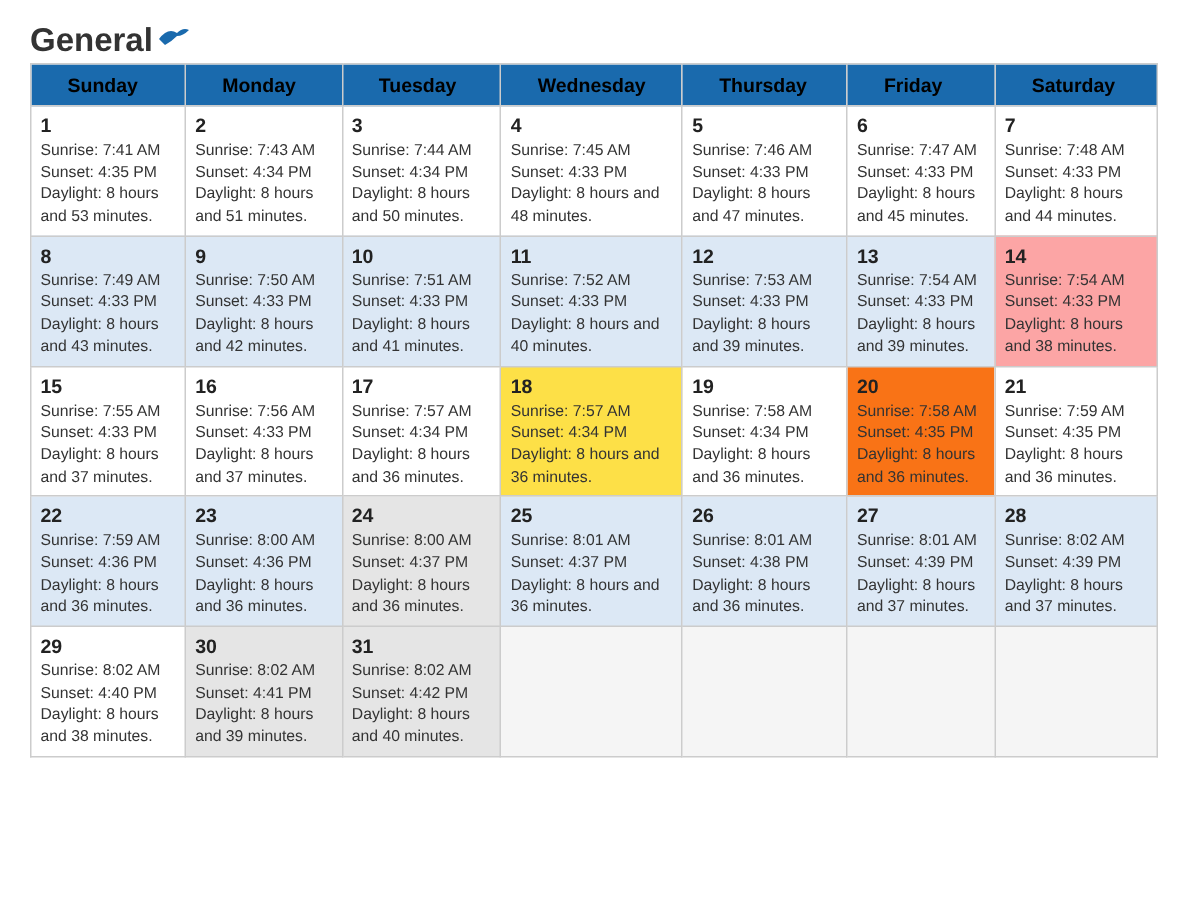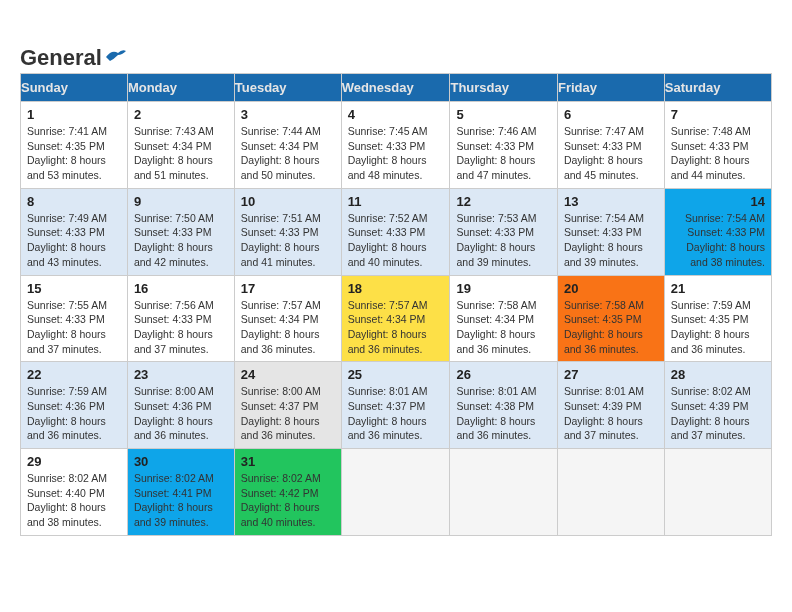--- a/index.html
+++ b/index.html
@@ -14,21 +14,20 @@
       display: flex;
       align-items: flex-start;
       justify-content: space-between;
       margin-bottom: 8px;
     }
     .logo {
       display: flex;
       flex-direction: column;
       align-items: flex-start;
       line-height: 1;
-      margin-top: 31px;
     }
     .title-area {
       text-align: right;
     }
     .month-title {
       font-size: 32px;
       font-weight: bold;
       color: #333;
     }
     .location-title {
@@ -36,23 +35,23 @@
       color: #555;
       margin-top: 2px;
     }
     .calendar {
       width: 100%;
       border-collapse: collapse;
       font-size: 11px;
     }
     .calendar th {
       background-color: #1a6aad;
-      color: #e5e5e5;
+      color: #000000;
       text-align: left;
-      padding: 6px 0;
+      padding: 6px 24px;
       font-size: 13px;
       font-weight: bold;
       border: 1px solid #ccc;
     }
     .calendar td {
       vertical-align: top;
       border: 1px solid #ccc;
       padding: 5px 6px;
       width: 113px;
       min-height: 80px;
@@ -124,21 +123,21 @@
         <td style="background: rgb(255, 255, 255);"><span class="day-num">6</span><span class="cell-text">Sunrise: 7:47 AM<br>Sunset: 4:33 PM<br>Daylight: 8 hours and 45 minutes.</span></td>
         <td style="background: rgb(255, 255, 255);"><span class="day-num">7</span><span class="cell-text">Sunrise: 7:48 AM<br>Sunset: 4:33 PM<br>Daylight: 8 hours and 44 minutes.</span></td>
       </tr>
       <tr class="row-even">
         <td style="background: rgb(220, 232, 245);"><span class="day-num">8</span><span class="cell-text">Sunrise: 7:49 AM<br>Sunset: 4:33 PM<br>Daylight: 8 hours and 43 minutes.</span></td>
         <td style="background: rgb(220, 232, 245);"><span class="day-num">9</span><span class="cell-text">Sunrise: 7:50 AM<br>Sunset: 4:33 PM<br>Daylight: 8 hours and 42 minutes.</span></td>
         <td style="background: rgb(220, 232, 245);"><span class="day-num">10</span><span class="cell-text">Sunrise: 7:51 AM<br>Sunset: 4:33 PM<br>Daylight: 8 hours and 41 minutes.</span></td>
         <td style="background: rgb(220, 232, 245);"><span class="day-num">11</span><span class="cell-text">Sunrise: 7:52 AM<br>Sunset: 4:33 PM<br>Daylight: 8 hours and 40 minutes.</span></td>
         <td style="background: rgb(220, 232, 245);"><span class="day-num">12</span><span class="cell-text">Sunrise: 7:53 AM<br>Sunset: 4:33 PM<br>Daylight: 8 hours and 39 minutes.</span></td>
         <td style="background: rgb(220, 232, 245);"><span class="day-num">13</span><span class="cell-text">Sunrise: 7:54 AM<br>Sunset: 4:33 PM<br>Daylight: 8 hours and 39 minutes.</span></td>
-        <td style="background: #0ea5e9; text-align: right;"><span class="day-num">14</span><span class="cell-text">Sunrise: 7:54 AM<br>Sunset: 4:33 PM<br>Daylight: 8 hours and 38 minutes.</span></td>
+        <td style="background: #fca5a5;"><span class="day-num">14</span><span class="cell-text">Sunrise: 7:54 AM<br>Sunset: 4:33 PM<br>Daylight: 8 hours and 38 minutes.</span></td>
       </tr>
       <tr class="row-odd">
         <td style="background: rgb(255, 255, 255); margin-left: 20px;"><span class="day-num">15</span><span class="cell-text">Sunrise: 7:55 AM<br>Sunset: 4:33 PM<br>Daylight: 8 hours and 37 minutes.</span></td>
         <td style="background: rgb(255, 255, 255);"><span class="day-num">16</span><span class="cell-text">Sunrise: 7:56 AM<br>Sunset: 4:33 PM<br>Daylight: 8 hours and 37 minutes.</span></td>
         <td style="background: rgb(255, 255, 255);"><span class="day-num">17</span><span class="cell-text">Sunrise: 7:57 AM<br>Sunset: 4:34 PM<br>Daylight: 8 hours and 36 minutes.</span></td>
         <td style="background: #fde047;"><span class="day-num">18</span><span class="cell-text">Sunrise: 7:57 AM<br>Sunset: 4:34 PM<br>Daylight: 8 hours and 36 minutes.</span></td>
         <td style="background: rgb(255, 255, 255);"><span class="day-num">19</span><span class="cell-text">Sunrise: 7:58 AM<br>Sunset: 4:34 PM<br>Daylight: 8 hours and 36 minutes.</span></td>
         <td style="background: #f97316;"><span class="day-num">20</span><span class="cell-text">Sunrise: 7:58 AM<br>Sunset: 4:35 PM<br>Daylight: 8 hours and 36 minutes.</span></td>
         <td style="background: rgb(255, 255, 255);"><span class="day-num">21</span><span class="cell-text">Sunrise: 7:59 AM<br>Sunset: 4:35 PM<br>Daylight: 8 hours and 36 minutes.</span></td>
       </tr>
@@ -146,21 +145,21 @@
         <td style="background: rgb(220, 232, 245);"><span class="day-num">22</span><span class="cell-text">Sunrise: 7:59 AM<br>Sunset: 4:36 PM<br>Daylight: 8 hours and 36 minutes.</span></td>
         <td style="background: rgb(220, 232, 245);"><span class="day-num">23</span><span class="cell-text">Sunrise: 8:00 AM<br>Sunset: 4:36 PM<br>Daylight: 8 hours and 36 minutes.</span></td>
         <td style="background: #e5e5e5;"><span class="day-num">24</span><span class="cell-text">Sunrise: 8:00 AM<br>Sunset: 4:37 PM<br>Daylight: 8 hours and 36 minutes.</span></td>
         <td style="background: rgb(220, 232, 245);"><span class="day-num">25</span><span class="cell-text">Sunrise: 8:01 AM<br>Sunset: 4:37 PM<br>Daylight: 8 hours and 36 minutes.</span></td>
         <td style="background: rgb(220, 232, 245);"><span class="day-num">26</span><span class="cell-text">Sunrise: 8:01 AM<br>Sunset: 4:38 PM<br>Daylight: 8 hours and 36 minutes.</span></td>
         <td style="background: rgb(220, 232, 245);"><span class="day-num">27</span><span class="cell-text">Sunrise: 8:01 AM<br>Sunset: 4:39 PM<br>Daylight: 8 hours and 37 minutes.</span></td>
         <td style="background: rgb(220, 232, 245);"><span class="day-num">28</span><span class="cell-text">Sunrise: 8:02 AM<br>Sunset: 4:39 PM<br>Daylight: 8 hours and 37 minutes.</span></td>
       </tr>
       <tr class="row-odd">
         <td style="background: rgb(255, 255, 255);"><span class="day-num">29</span><span class="cell-text">Sunrise: 8:02 AM<br>Sunset: 4:40 PM<br>Daylight: 8 hours and 38 minutes.</span></td>
-        <td style="background: #0ea5e9;"><span class="day-num">30</span><span class="cell-text">Sunrise: 8:02 AM<br>Sunset: 4:41 PM<br>Daylight: 8 hours and 39 minutes.</span></td>
-        <td style="background: #22c55e;"><span class="day-num">31</span><span class="cell-text">Sunrise: 8:02 AM<br>Sunset: 4:42 PM<br>Daylight: 8 hours and 40 minutes.</span></td>
+        <td style="background: #e5e5e5;"><span class="day-num">30</span><span class="cell-text">Sunrise: 8:02 AM<br>Sunset: 4:41 PM<br>Daylight: 8 hours and 39 minutes.</span></td>
+        <td style="background: #e5e5e5;"><span class="day-num">31</span><span class="cell-text">Sunrise: 8:02 AM<br>Sunset: 4:42 PM<br>Daylight: 8 hours and 40 minutes.</span></td>
         <td class="empty-cell" style="background: rgb(245, 245, 245);"></td>
         <td class="empty-cell" style="background: rgb(245, 245, 245);"></td>
         <td class="empty-cell" style="background: rgb(245, 245, 245);"></td>
         <td class="empty-cell" style="background: rgb(245, 245, 245);"></td>
       </tr>
     </tbody>
 </table>
 
 </body></html>

